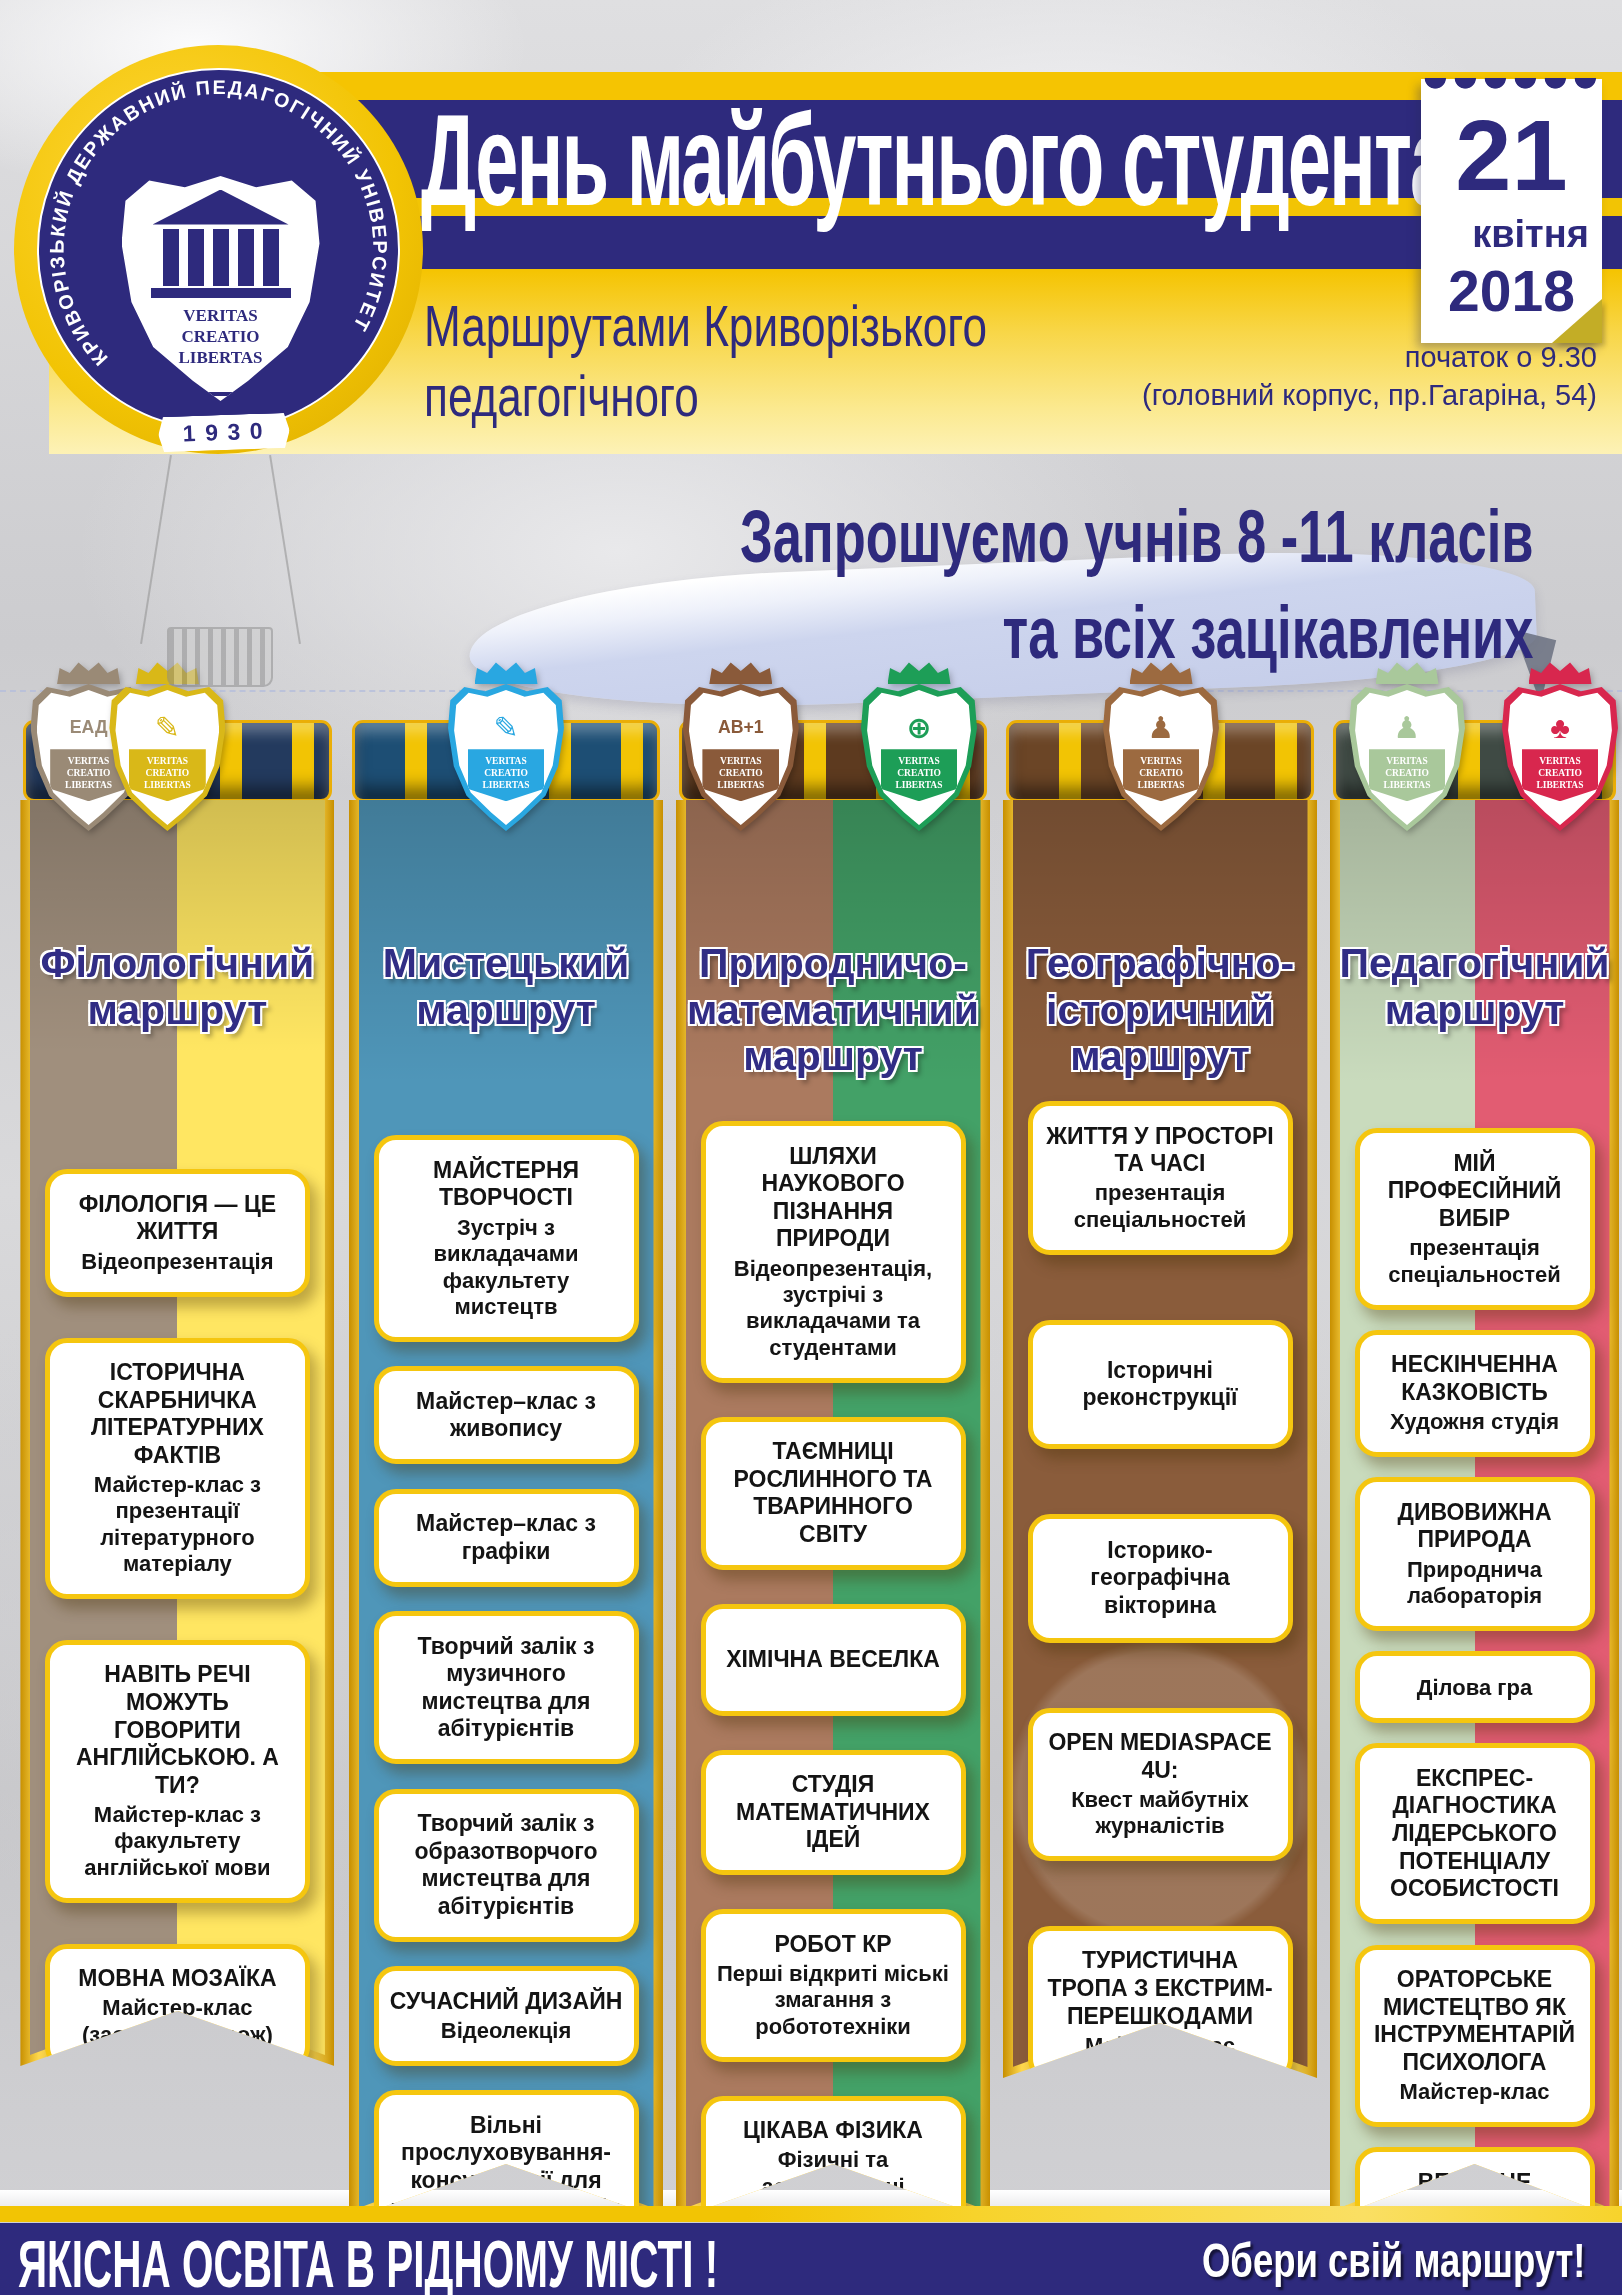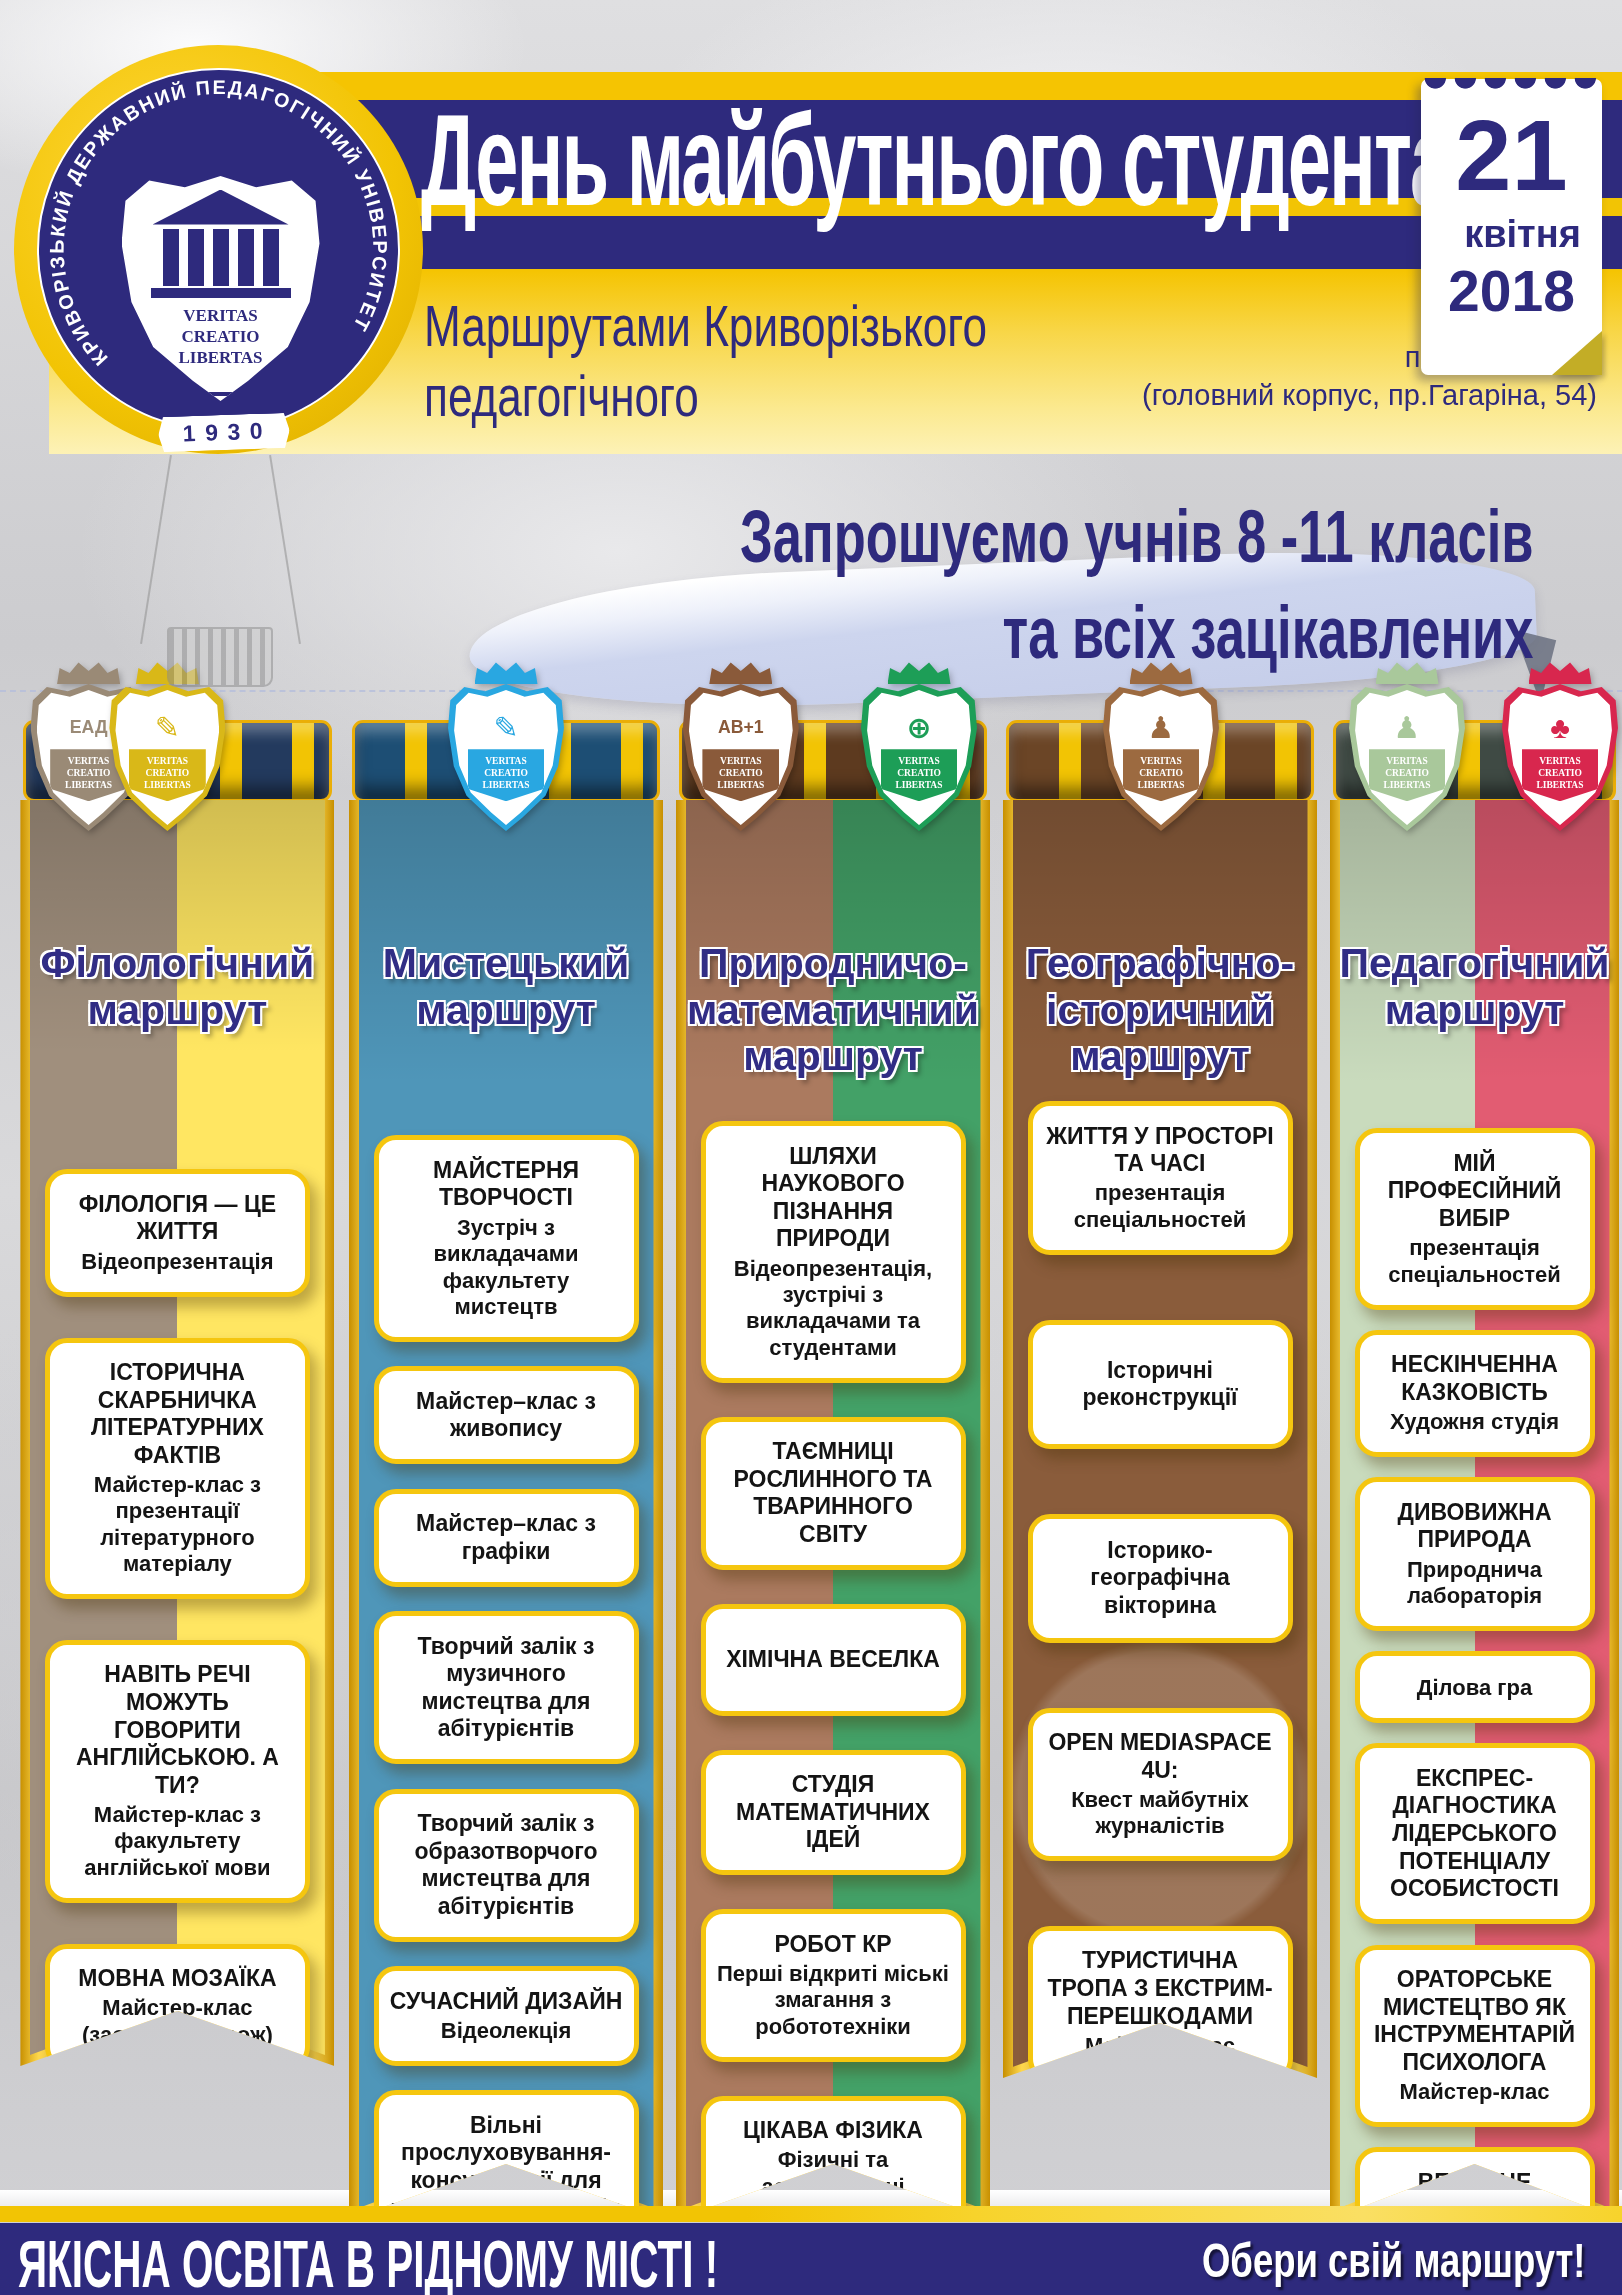--- a/index.html
+++ b/index.html
@@ -23,28 +23,28 @@
     background:#2e2a7d;border-top-left-radius:119px;}
   .hdr-stripe{position:absolute;left:399px;top:198px;width:1224px;height:18.4px;background:#f2c404;z-index:2;}
   .hdr-title{position:absolute;left:421px;top:87px;width:995px;margin:0;z-index:3;
     color:#ffffff;font-weight:bold;font-size:80px;letter-spacing:-2px;white-space:nowrap;
     transform:scale(0.97,1.62);transform-origin:left top;}
   .hdr-sub{position:absolute;left:424px;top:292px;z-index:3;color:#2e2a7d;font-size:45px;line-height:1.22;
     transform:scale(0.98,1.28);transform-origin:left top;}
   .start-info{position:absolute;right:26px;top:339px;z-index:3;text-align:right;color:#2e2a7d;
     font-size:29px;line-height:1.3;}
   
-  .calendar{position:absolute;left:1421px;top:79px;width:181px;height:296px;z-index:4;background:#ffffff;
-    box-shadow:-4.1px 5.5px 9.5px rgba(40,40,90,.35);border-radius:7px;}
+  .calendar{position:absolute;left:1421px;top:79px;width:181px;height:264px;z-index:4;background:#ffffff;
+    box-shadow:-4.1px 5.5px 9.5px rgba(40,40,90,.35);}
   .cal-scallop{position:absolute;left:0;top:-0.7px;width:100%;height:23px;
     background:radial-gradient(circle at 14.3px 0px,#2e2a7d 10.2px,rgba(0,0,0,0) 11px);
     background-size:30px 23px;background-repeat:repeat-x;}
   .cal-day{position:absolute;left:0;top:23px;width:100%;text-align:center;color:#2e2a7d;
     font-size:101px;font-weight:bold;line-height:1.05;}
-  .cal-month{position:absolute;left:0;top:134px;width:100%;text-align:center;color:#2e2a7d;
+  .cal-month{position:absolute;left:8px;top:134px;width:100%;text-align:center;color:#2e2a7d;
     font-size:38px;font-weight:bold;padding-left:22px;}
   .cal-year{position:absolute;left:0;top:179px;width:100%;text-align:center;color:#2e2a7d;
     font-size:57px;font-weight:bold;}
   .cal-fold{position:absolute;right:0;bottom:0;width:0;height:0;
     border-left:50px solid #c3ad26;border-bottom:44px solid rgba(0,0,0,0);
     transform:rotate(180deg);transform-origin:center;filter:drop-shadow(-2.7px -2.7px 2.7px rgba(0,0,0,.2));}
   
   .logo{position:absolute;left:5.5px;top:33px;width:436px;height:654px;z-index:5;}
   .logo-ring{position:absolute;left:8.2px;top:12.3px;width:409px;height:409px;border-radius:50%;
     background:radial-gradient(circle at 40% 35%,#ffd83d,#f2c404 60%,#d9a800);}

